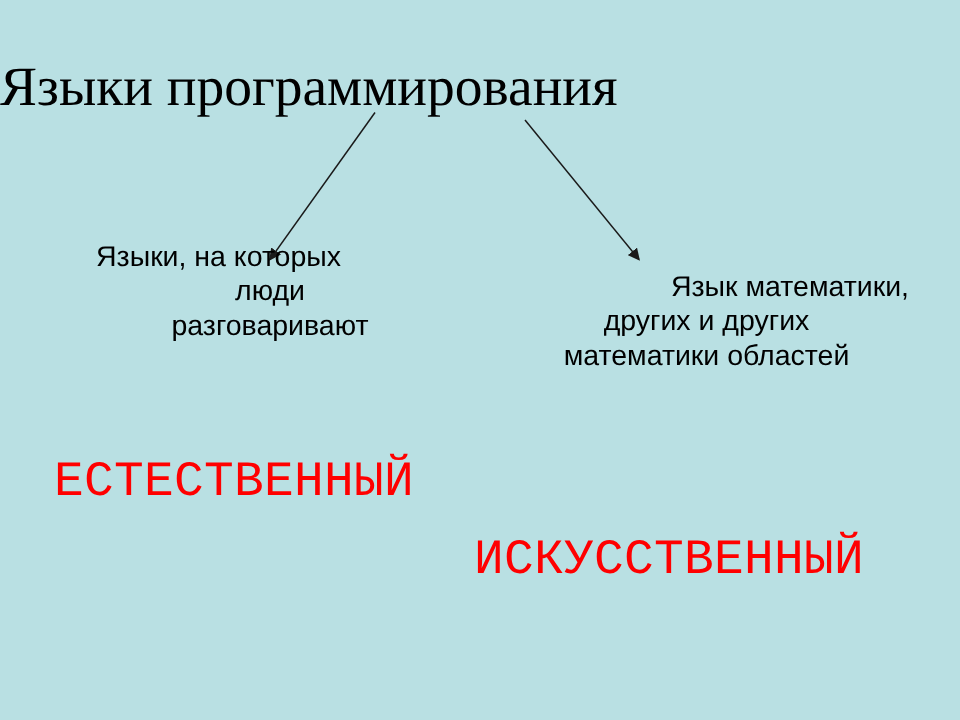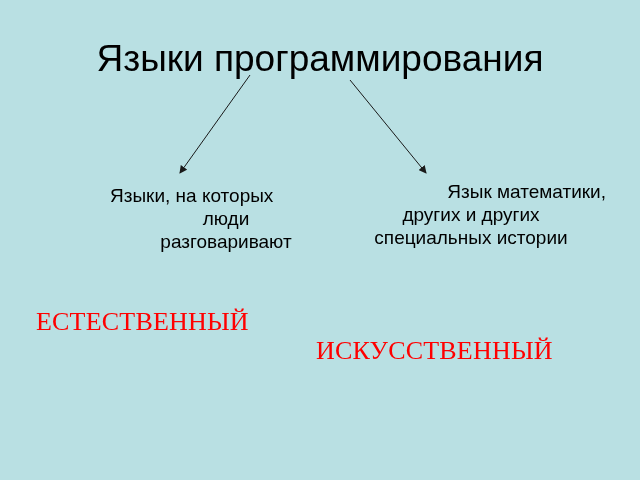--- a/index.html
+++ b/index.html
@@ -6,36 +6,36 @@
   body {
     width: 640px; height: 480px; overflow: hidden;
     background: #b9e0e3;
     position: relative;
     font-family: "Liberation Sans", sans-serif;
     color: #000;
   }
   .slide { position: absolute; left: 0; top: 0; width: 640px; height: 480px; }
   .title {
     position: absolute; left: 0; top: 37px; width: 640px;
-    text-align: center; font-size: 37px; line-height: 44px;
-    font-family: Liberation Sans, sans-serif;
+    font-size: 37px; line-height: 44px;
+    font-family: Liberation Serif, serif;
   }
   .arrows { position: absolute; left: 0; top: 0; }
   .block {
     position: absolute; font-size: 19px; line-height: 23px;
     text-align: center; font-family: "Liberation Sans", sans-serif;
   }
   .block .l { display: block; white-space: nowrap; }
-  .left-block { left: 60px; top: 184px; width: 240px; margin-left: 46px; }
+  .left-block { left: 60px; top: 160px; width: 240px; }
   .left-block .l0 { text-align: left; padding-left: 4px; }
   .right-block { left: 336px; top: 180px; width: 270px; }
   .right-block .l0 { text-align: right; padding-left: 10px; }
   .term {
-    position: absolute; font-family: Liberation Serif, serif;
-    font-size: 26px; line-height: 30px; white-space: nowrap;
+    position: absolute; font-family: Liberation Mono, monospace;
+    font-size: 33px; line-height: 30px; white-space: nowrap;
     letter-spacing: 0.2px;
   }
   .term-natural { left: 36px; top: 307px; }
   .term-artificial { left: 316px; top: 336px; }
 </style>
 </head>
 <body style="background: rgb(185, 224, 227);">
 
 <div class="slide">
   <div class="title">Языки программирования</div>
@@ -52,18 +52,18 @@
 
   <div class="block left-block">
     <span class="l l0">Языки, на которых</span>
     <span class="l">люди</span>
     <span class="l">разговаривают</span>
   </div>
 
   <div class="block right-block">
     <span class="l l0">Язык математики,</span>
     <span class="l">других и других</span>
-    <span class="l">специальных истории</span>
+    <span class="l">математики областей</span>
   </div>
 
   <div class="term term-natural" style="color: rgb(255, 0, 0);">ЕСТЕСТВЕННЫЙ</div>
-  <div class="term term-artificial" style="color: rgb(255, 0, 0);">ИСКУССТВЕННЫЙ</div>
+  <div class="term term-artificial" style="color: rgb(255, 0, 0); margin-top: 23px;">ИСКУССТВЕННЫЙ</div>
 </div>
 
 </body></html>

